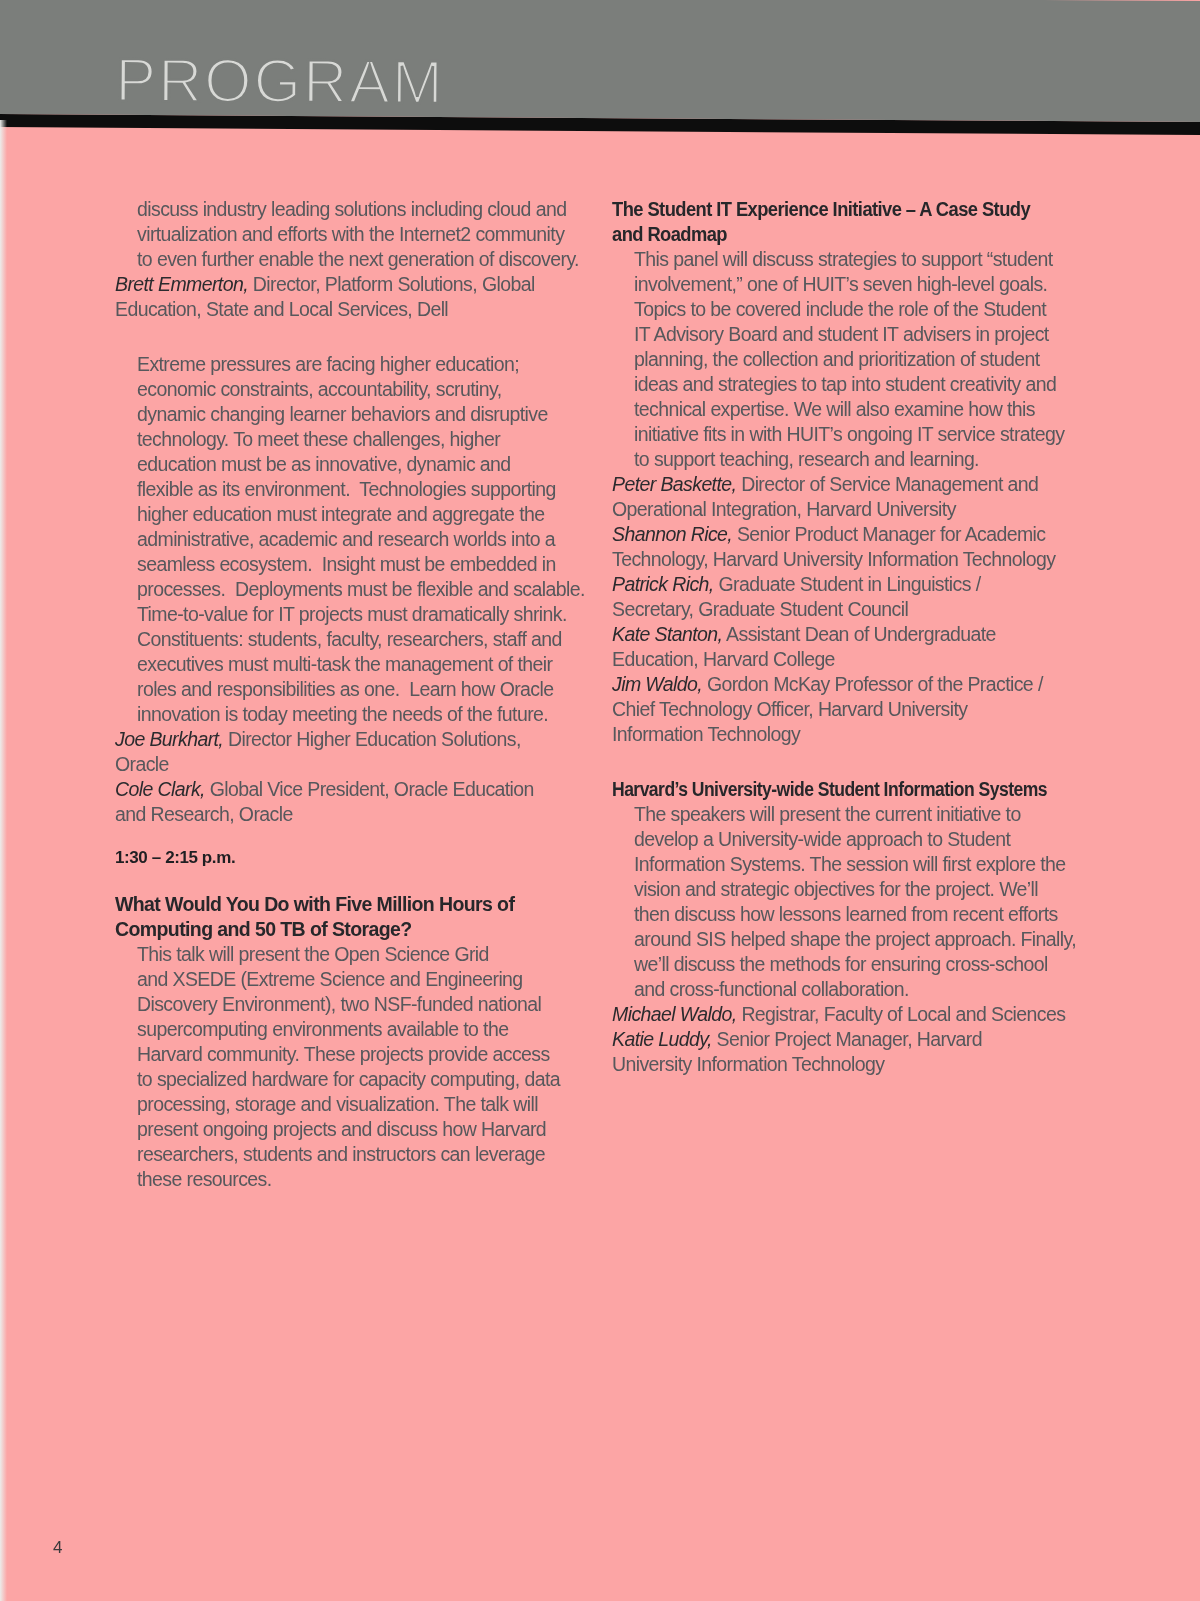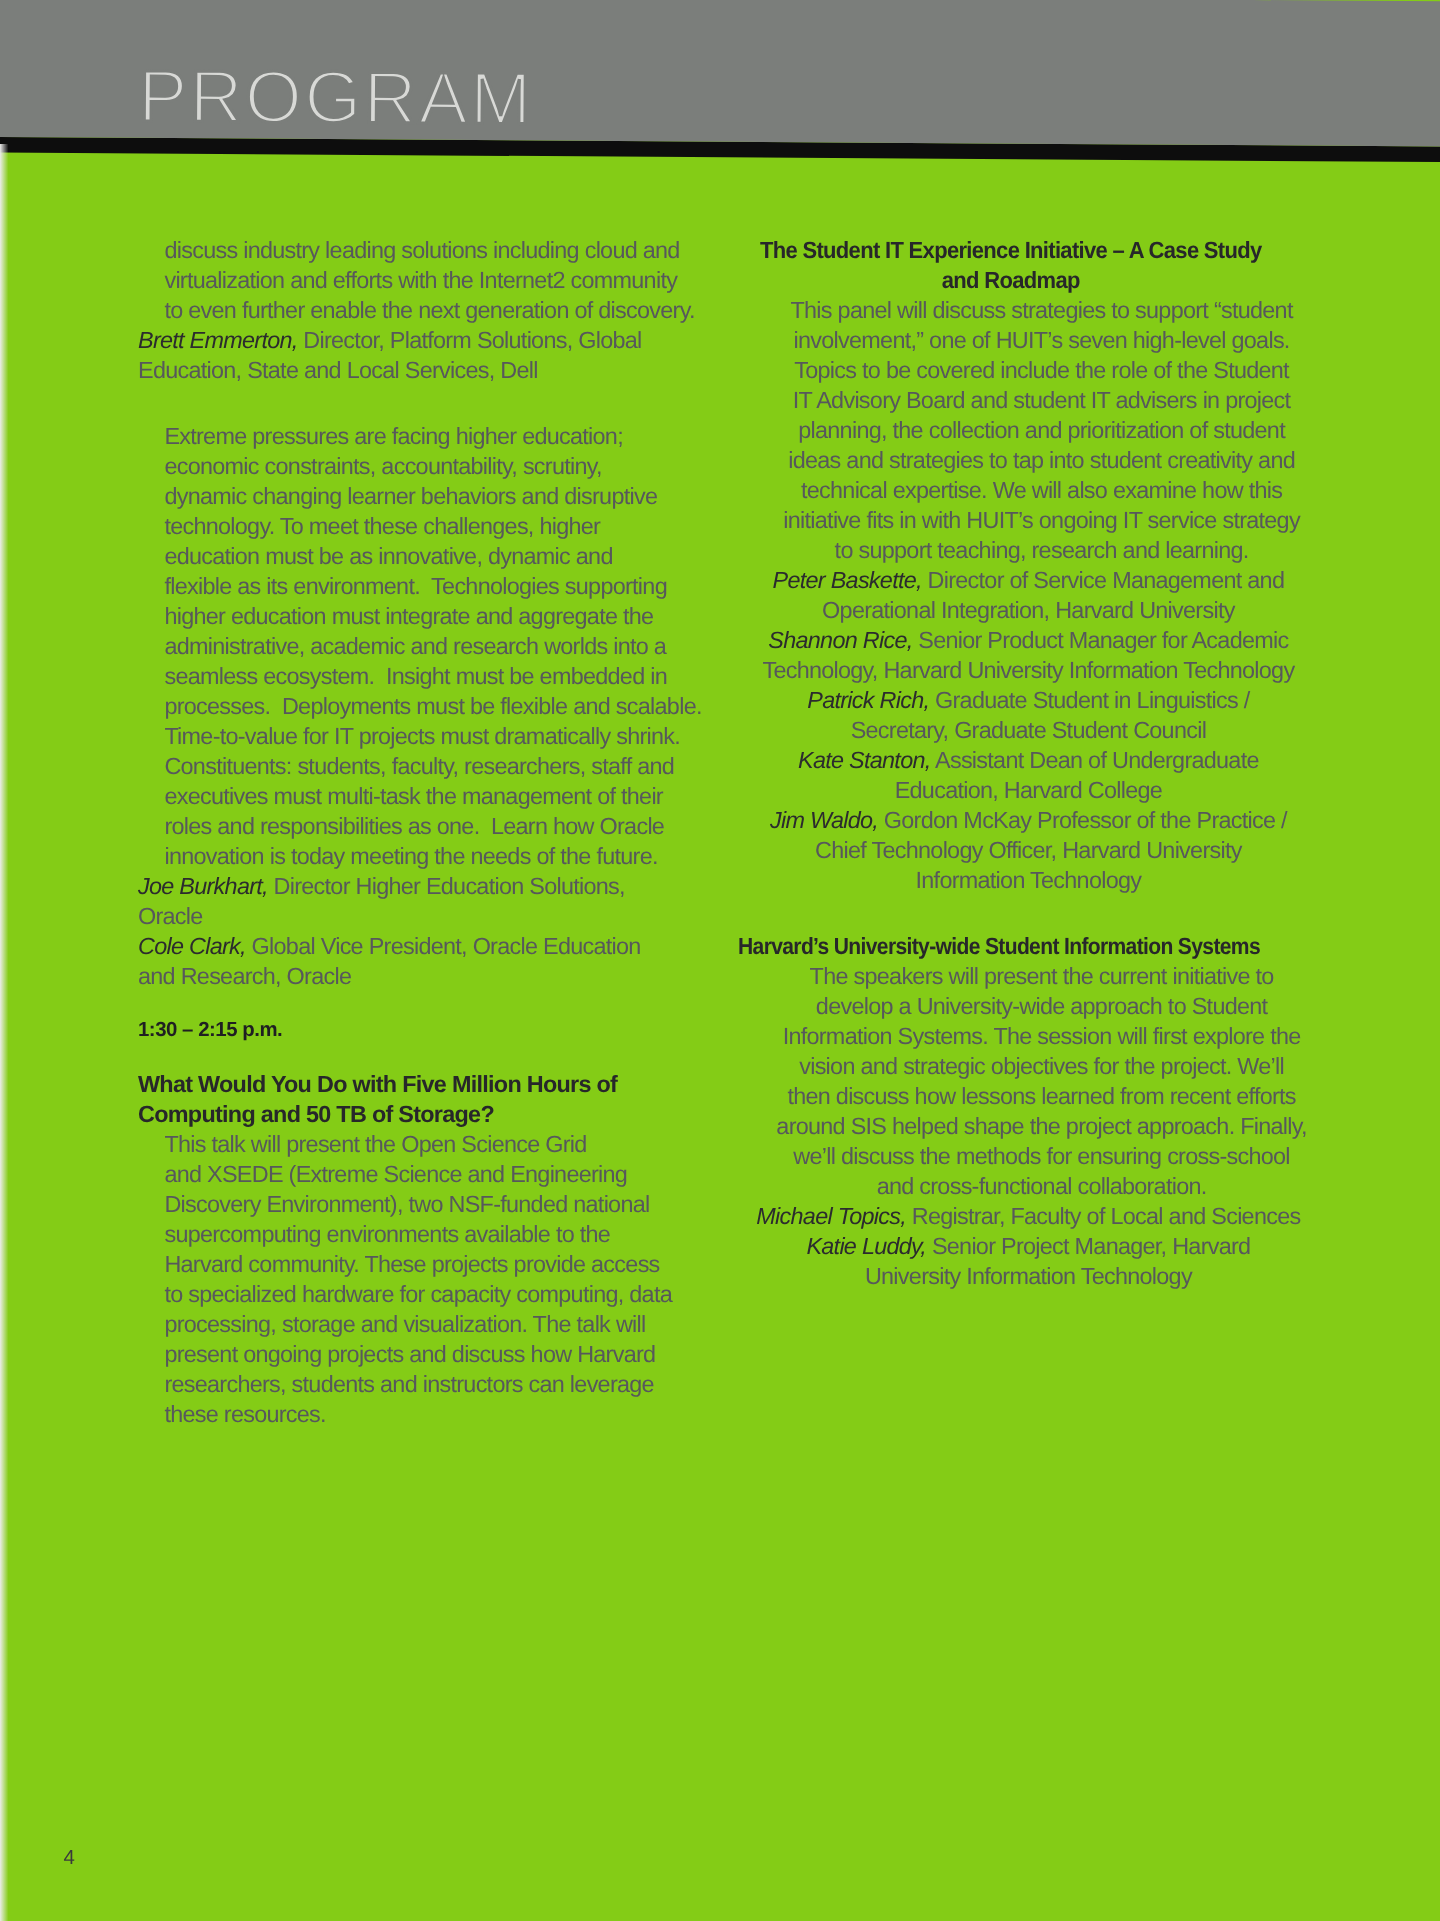--- a/index.html
+++ b/index.html
@@ -1,35 +1,35 @@
 <!DOCTYPE html>
 <html><head>
 <meta charset="utf-8">
 <style>
   html,body{margin:0;padding:0;background:#e8e8e8;}
   .page{
     position:relative;width:1200px;height:1601px;margin:0 auto;
-    background:#84cc16;overflow:hidden;
+    background:#fca5a5;overflow:hidden;
     font-family:"Liberation Sans","DejaVu Sans",sans-serif;
   }
   
   .header{position:absolute;top:-7px;left:-12px;width:1224px;height:134px;
     transform:rotate(.38deg);transform-origin:0 0;}
   .band{position:relative;height:121px;background:#7b7e7b;}
   .band h1{
     position:absolute;left:128px;bottom:4px;margin:0;
     font-size:61px;font-weight:400;letter-spacing:2px;line-height:1;
     color:#d8d9d6;-webkit-text-stroke:2.6px #7b7e7b;
   }
   .bar{height:13px;background:#0d0d0d;}
   
   .content{position:absolute;top:197px;left:115px;width:1000px;color:#57585c;}
   .col{position:absolute;top:0;}
   .col-left{left:0;width:492px;}
-  .col-right{left:497px;width:490px;text-align:center;}
+  .col-right{left:497px;width:490px;}
   .body-text,.speaker,.session-title,.time-heading div{
     margin:0;white-space:pre;font-size:19.5px;line-height:25px;letter-spacing:-0.6px;
   }
   .body-text{color:#57585c;margin-left:22px;}
   .session{margin-top:30px;}
   .session-title{font-weight:bold;color:#27272a;}
   .squeeze{transform:scaleX(.90);transform-origin:0 0;}
   .squeeze-sm{transform:scaleX(.94);transform-origin:0 0;}
   .speaker .sp-name{font-weight:normal;font-style:italic;color:#2b2b2e;}
   .speaker .sp-role{color:#57585c;}
@@ -144,21 +144,21 @@
       <div class="session">
         <p class="session-title squeeze">Harvard’s University-wide Student Information Systems</p>
         <p class="body-text">The speakers will present the current initiative to
 develop a University-wide approach to Student
 Information Systems. The session will first explore the
 vision and strategic objectives for the project. We’ll
 then discuss how lessons learned from recent efforts
 around SIS helped shape the project approach. Finally,
 we’ll discuss the methods for ensuring cross-school
 and cross-functional collaboration.</p>
-        <p class="speaker"><span class="sp-name">Michael Topics,</span><span class="sp-role"> Registrar, Faculty of Local and Sciences</span></p>
+        <p class="speaker"><span class="sp-name">Michael Waldo,</span><span class="sp-role"> Registrar, Faculty of Local and Sciences</span></p>
         <p class="speaker"><span class="sp-name">Katie Luddy,</span><span class="sp-role"> Senior Project Manager, Harvard
 University Information Technology</span></p>
       </div>
 
     </section>
   </div>
 
   <span class="page-number">4</span>
 
 </div>

